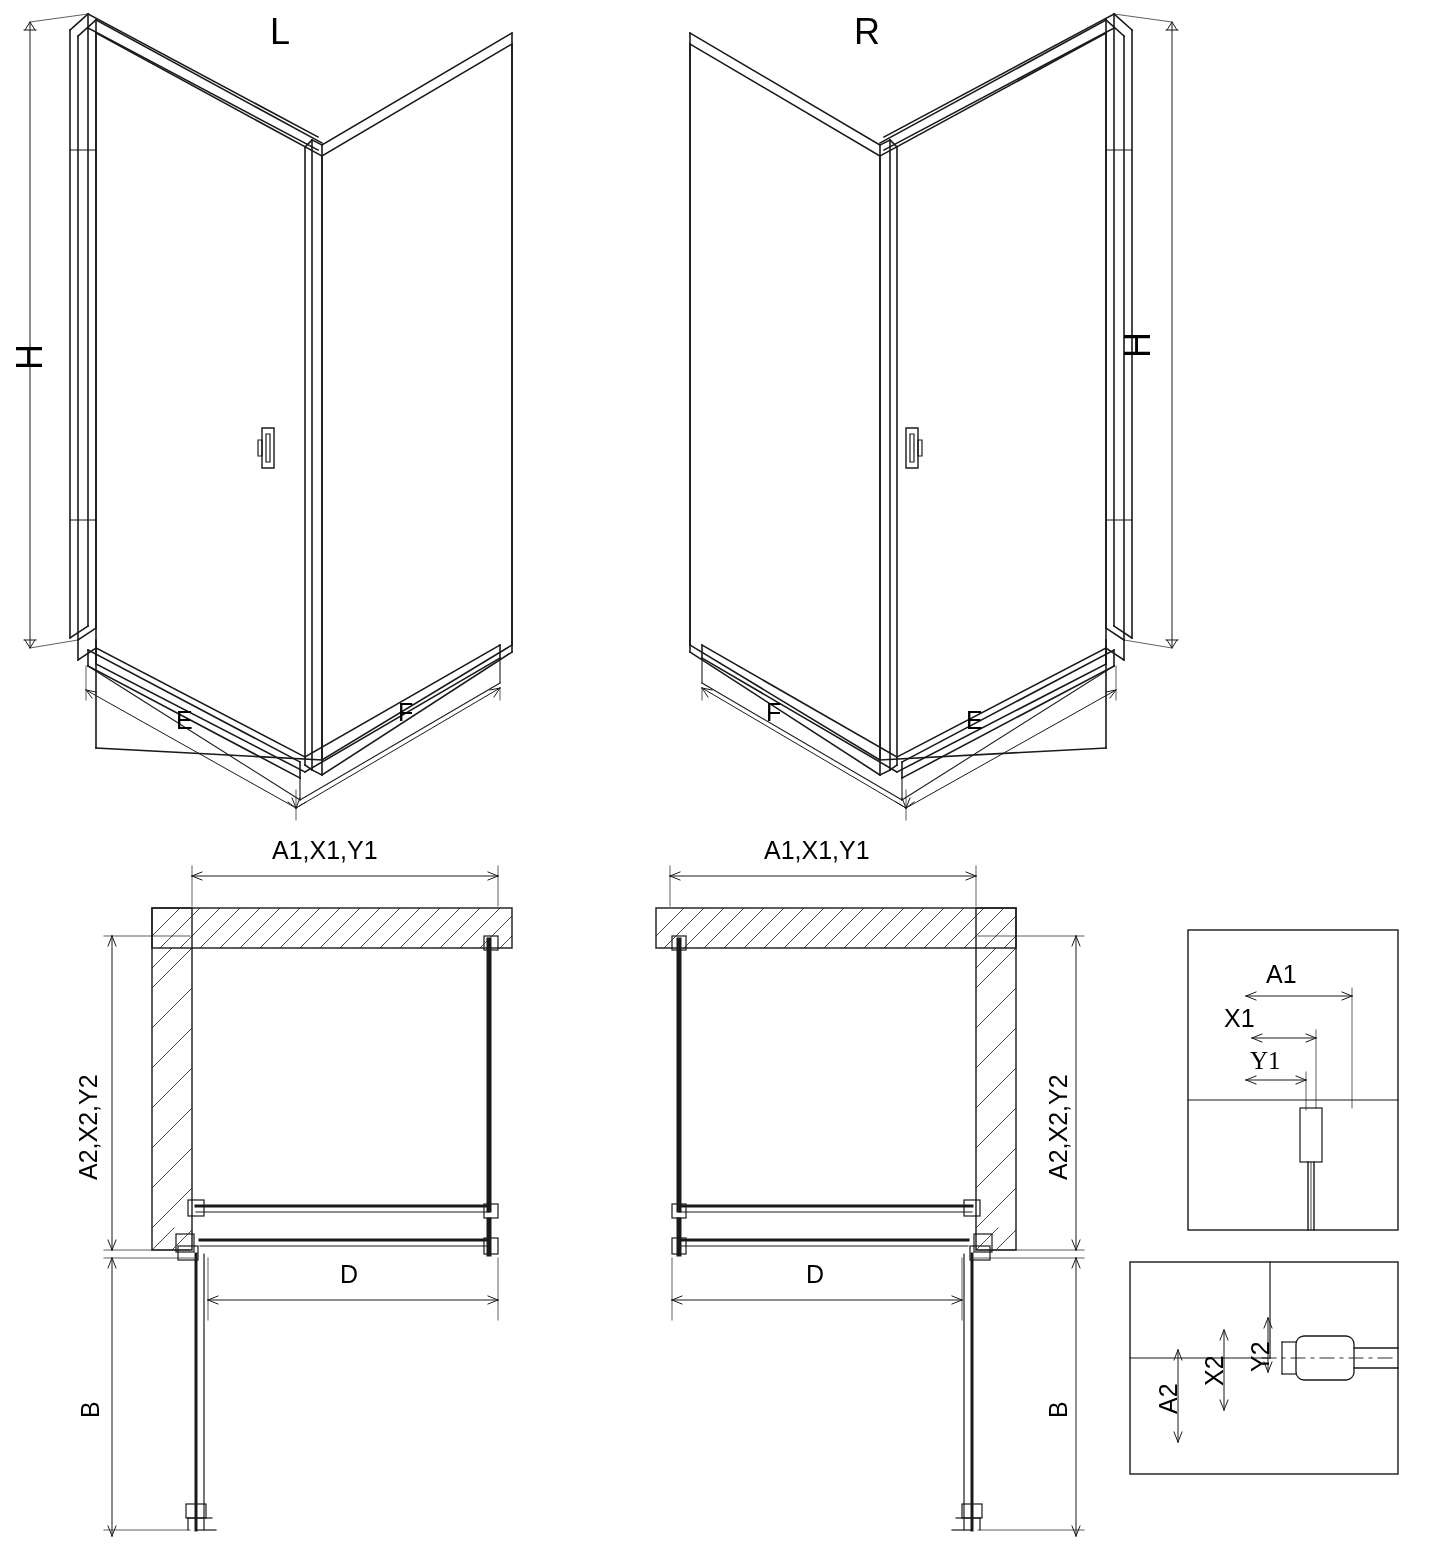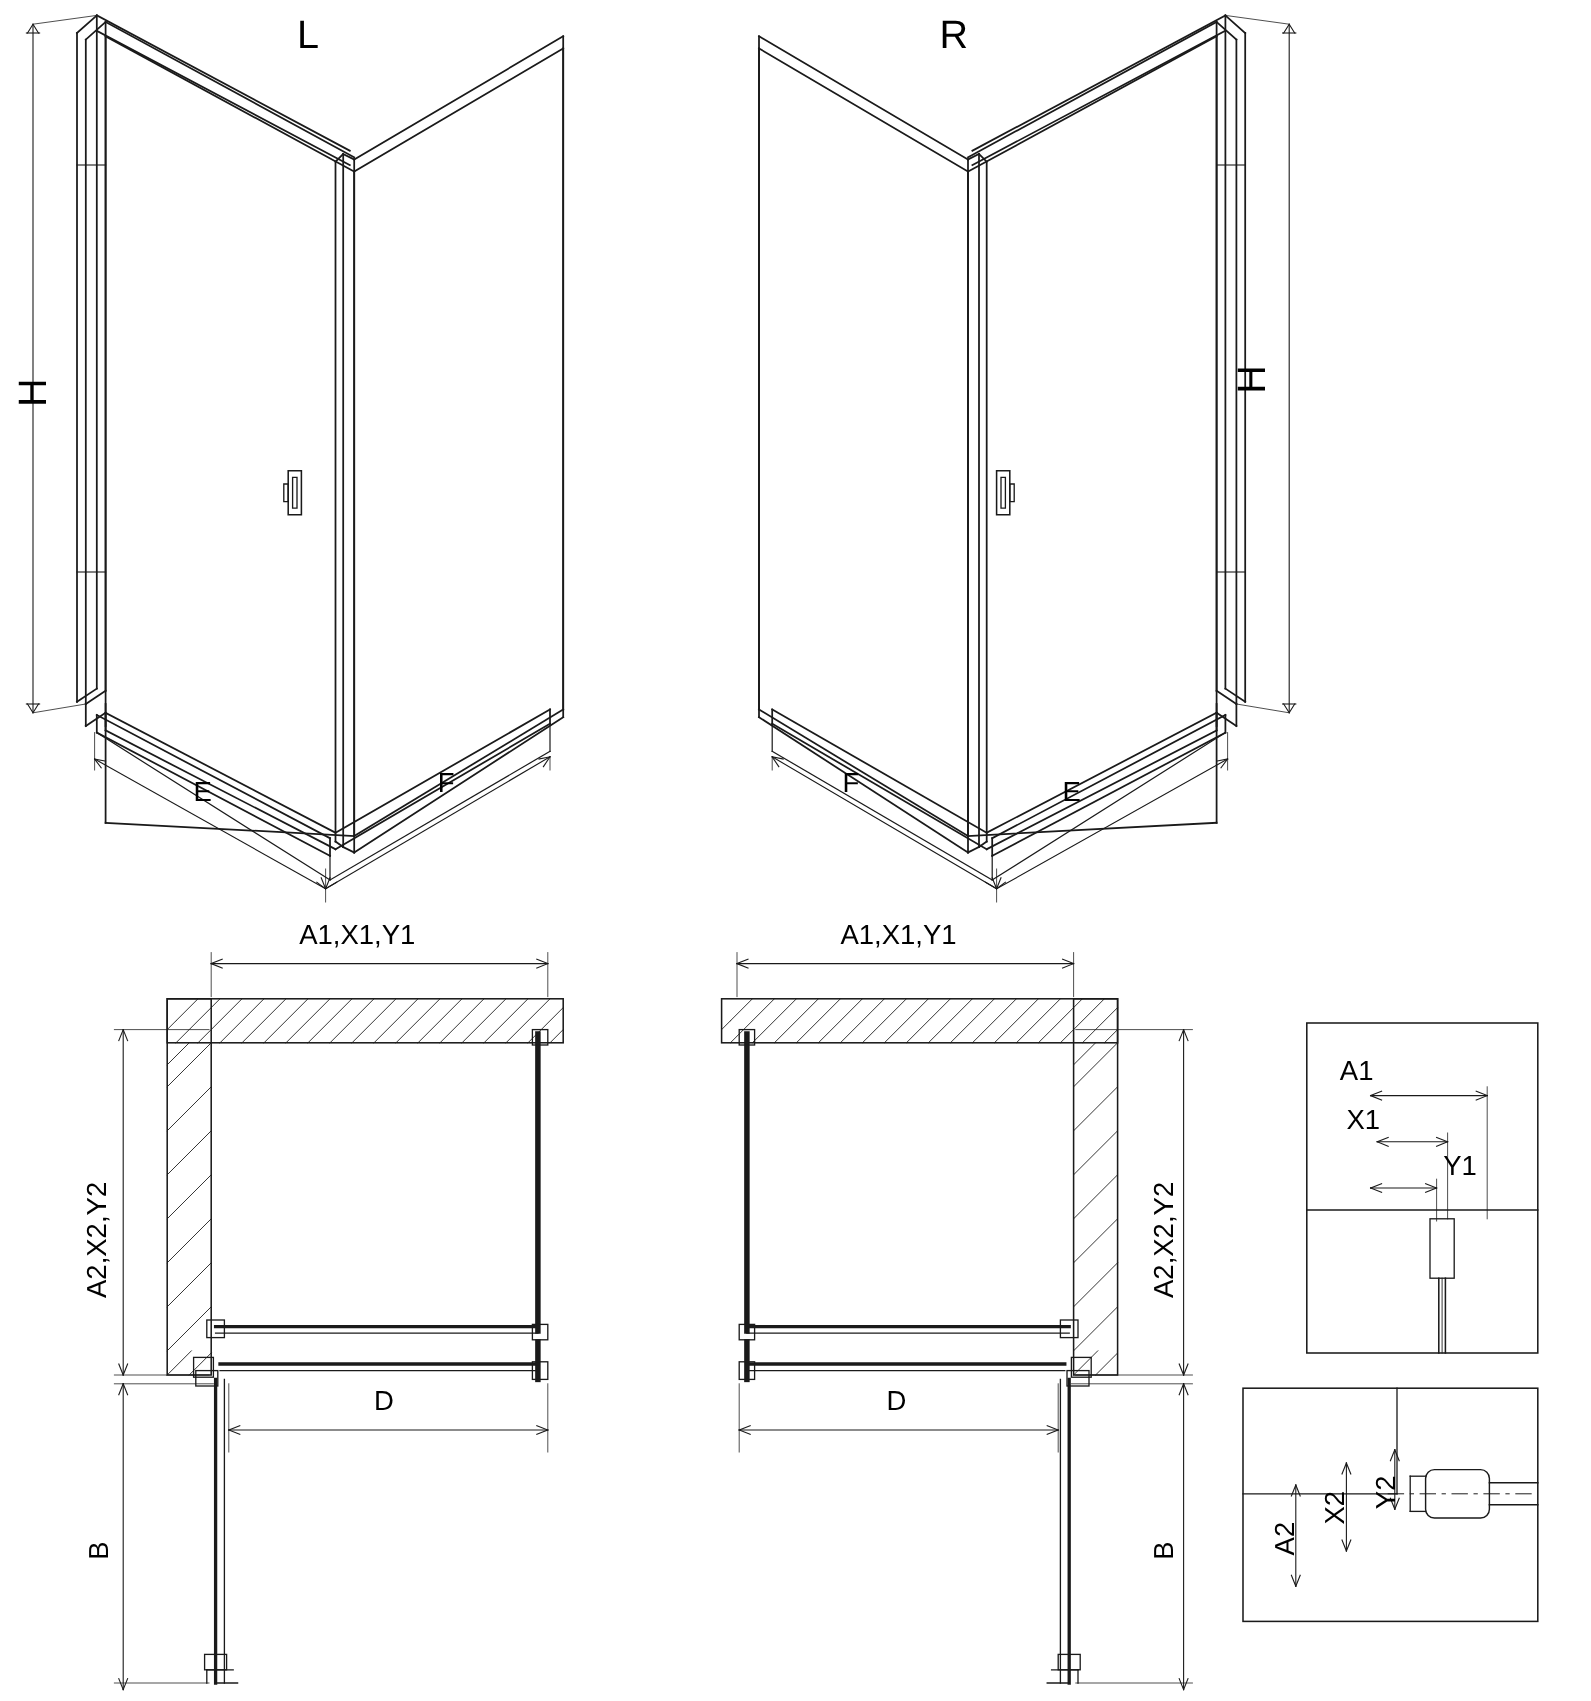--- a/index.html
+++ b/index.html
@@ -500,21 +500,21 @@
   <div class="lbl lbl-med" style="left:272px; top:838px;">A1,X1,Y1</div>
   <div class="lbl lbl-med rot90" style="left:76px; top:1180px;">A2,X2,Y2</div>
   <div class="lbl lbl-med" style="left:340px; top:1262px;">D</div>
   <div class="lbl lbl-med rot90" style="left:78px; top:1418px;">B</div>
 
   <div class="lbl lbl-med" style="left:764px; top:838px;">A1,X1,Y1</div>
   <div class="lbl lbl-med rot90" style="left:1046px; top:1180px;">A2,X2,Y2</div>
   <div class="lbl lbl-med" style="left:806px; top:1262px;">D</div>
   <div class="lbl lbl-med rot90" style="left:1046px; top:1418px;">B</div>
 
-  <div class="lbl lbl-med" style="left:1218px; top:962px;text-align:center;">A1</div>
+  <div class="lbl lbl-med" style="left:1266px; top:962px;text-align:center;">A1</div>
   <div class="lbl lbl-med" style="left:1224px; top:1006px;">X1</div>
-  <div class="lbl lbl-med" style="left:1312px; top:1048px;">Y1</div>
+  <div class="lbl lbl-med" style="left:1250px; top:1048px;font-family:Liberation Serif, serif;">Y1</div>
 
   <div class="lbl lbl-med rot90" style="left:1156px; top:1414px;">A2</div>
   <div class="lbl lbl-med rot90" style="left:1202px; top:1386px;">X2</div>
   <div class="lbl lbl-med rot90" style="left:1248px; top:1372px;">Y2</div>
 
 </div>
 
 </body></html>

